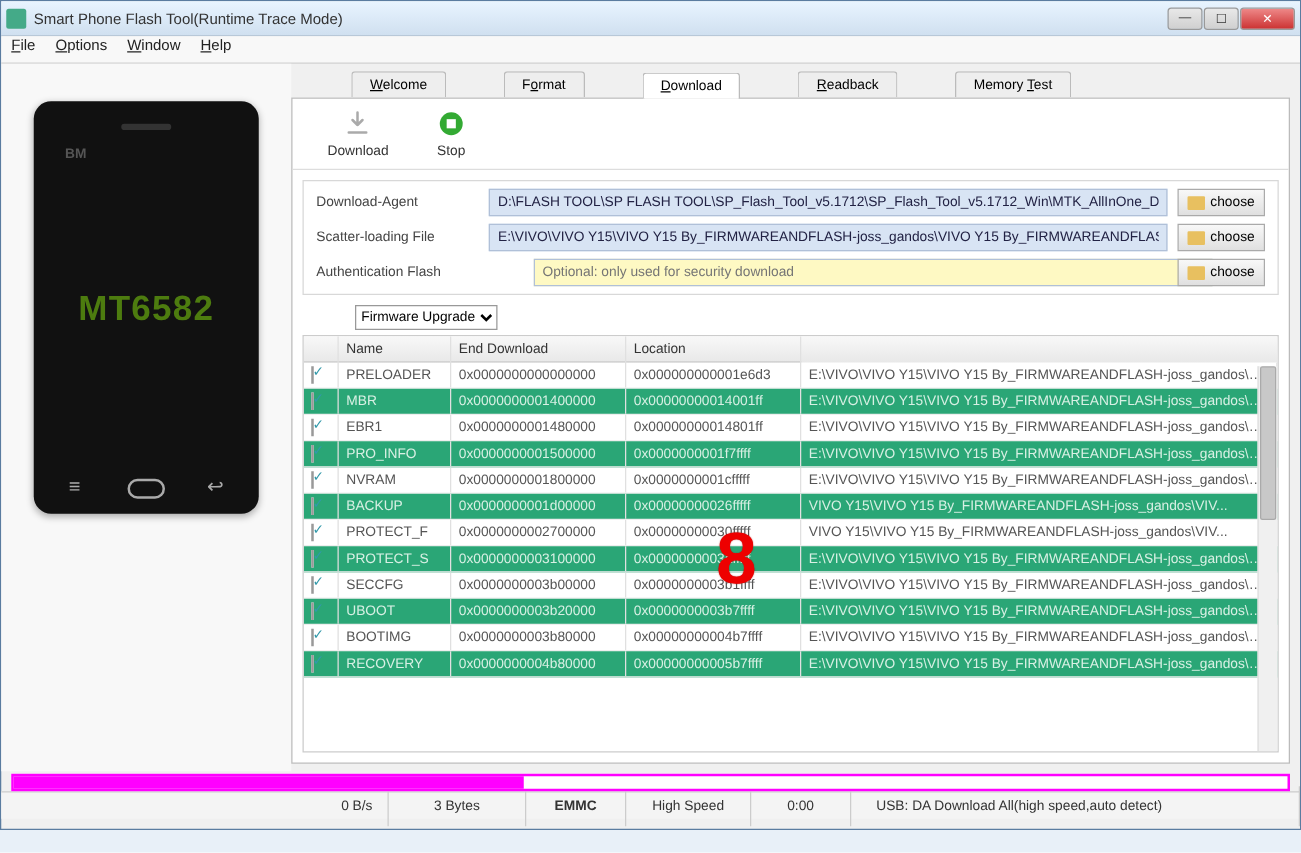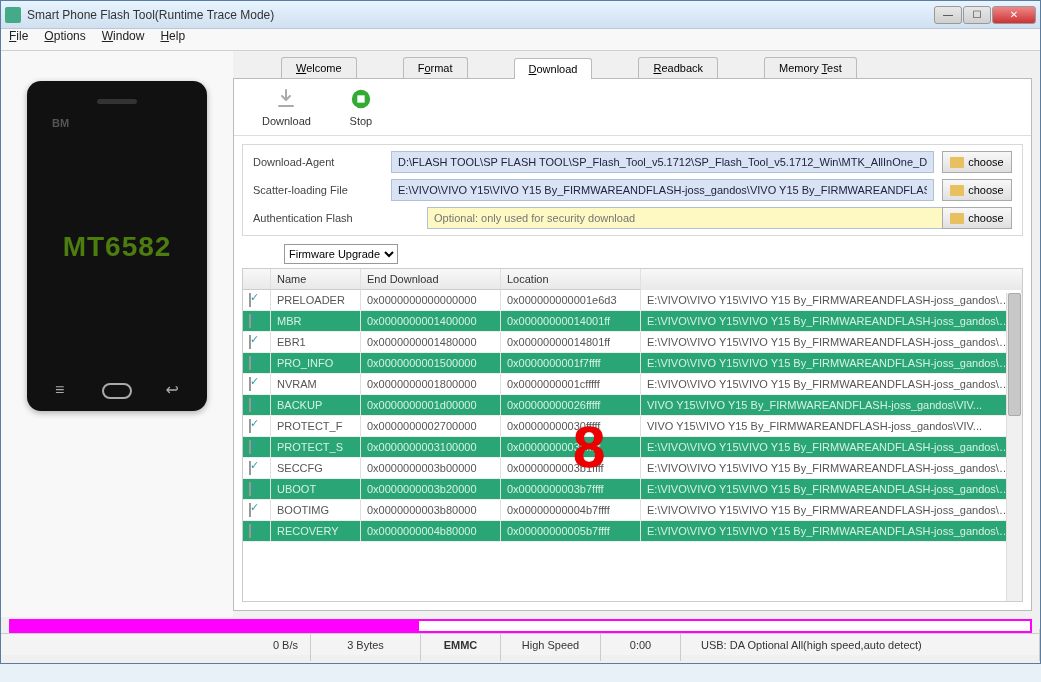--- a/index.html
+++ b/index.html
@@ -285,18 +285,18 @@
   <div class="progressbar">
     <div class="fill" style="width: 40%;"></div>
   </div>
 
   <div class="statusbar">
     <div class="cell w1">0 B/s</div>
     <div class="cell w2">3 Bytes</div>
     <div class="cell w3">EMMC</div>
     <div class="cell w4">High Speed</div>
     <div class="cell w5">0:00</div>
-    <div class="cell w6">USB: DA Optional All(high speed,auto detect)</div>
+    <div class="cell w6">USB: DA Download All(high speed,auto detect)</div>
   </div>
 
   <div class="overlay-8" style="left:572px; top:412px;">8</div>
 
 </div>
 
 </body></html>

